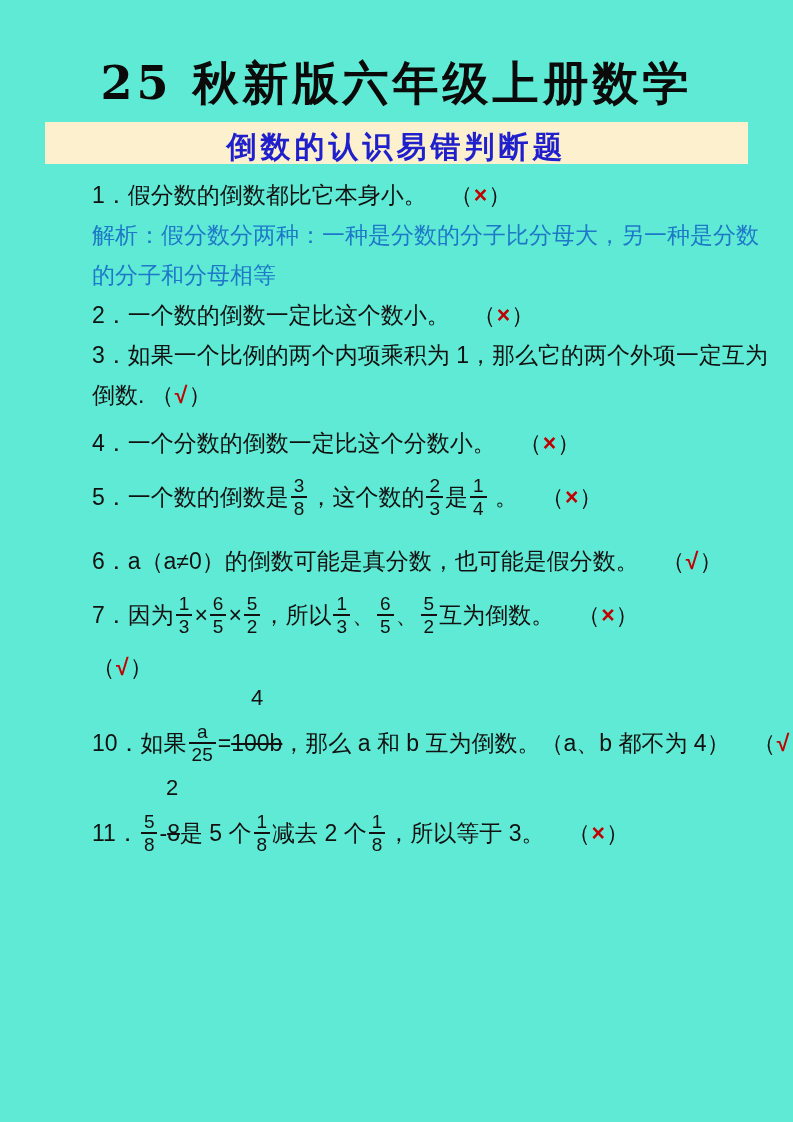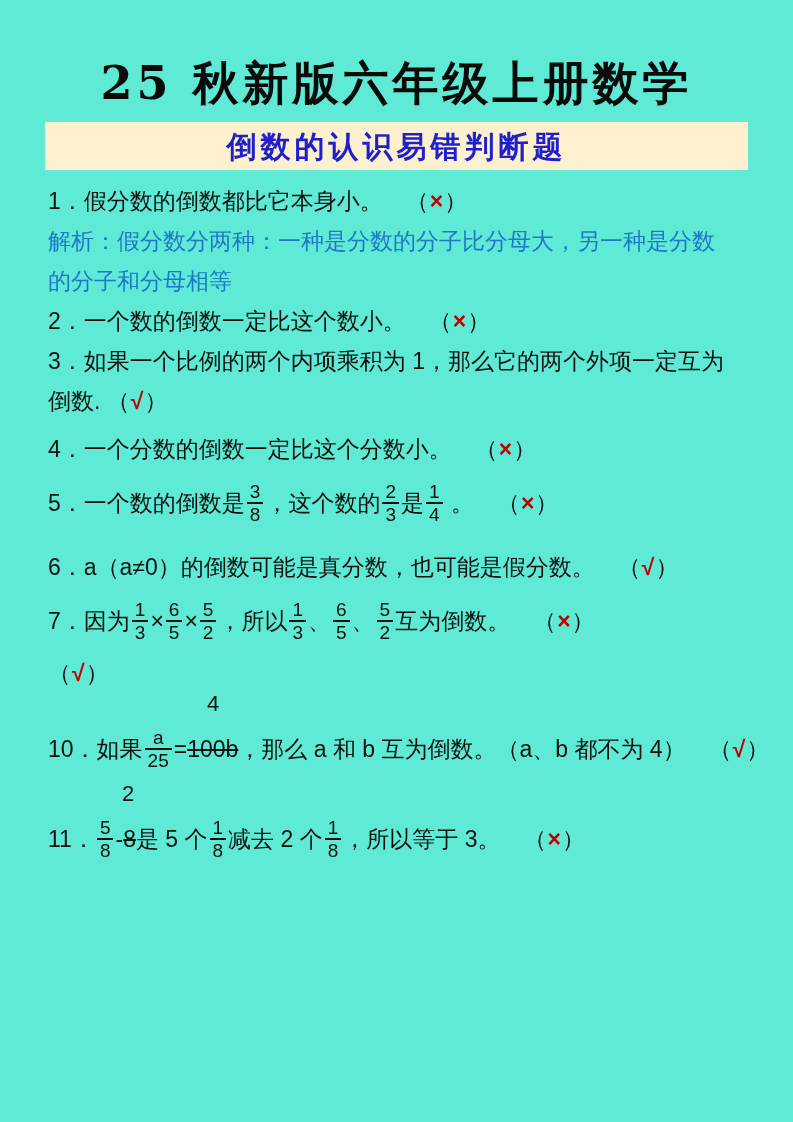--- a/index.html
+++ b/index.html
@@ -8,28 +8,28 @@
     font-family:"Liberation Sans","DejaVu Sans",sans-serif;color:#111111;
     position:relative;margin:0 auto;
   }
   .title{
     margin:52px 0 8px 0;text-align:center;
     font-family:"DejaVu Serif",serif;
     font-size:46px;line-height:62px;font-weight:900;color:#0a0a0a;
     letter-spacing:4px;white-space:nowrap;
   }
   .subtitle-band{
-    margin:0 45px;height:48px;background:#FCF0CE;
+    margin:0 45px;height:42px;background:#FCF0CE;
     text-align:center;
   }
   .subtitle{
     font-size:30px;line-height:50px;font-weight:700;color:#1F1FCC;
     letter-spacing:4px;
   }
-  .content{padding-top:2px;}
+  .content{padding-top:2px;padding-left:44px;}
   .line{
     position:relative;padding-left:48px;white-space:nowrap;
     font-size:23px;line-height:38px;color:#111111;
   }
   .line.tall{line-height:66px;}
   .line.analysis{color:#1E78C8;}
   .line.indented{padding-left:90px;}
   .line.annotation{font-size:22px;line-height:24px;}
   [data-ann="q10-above"]{padding-left:207px;}
   [data-ann="q10-below"]{padding-left:122px;}

